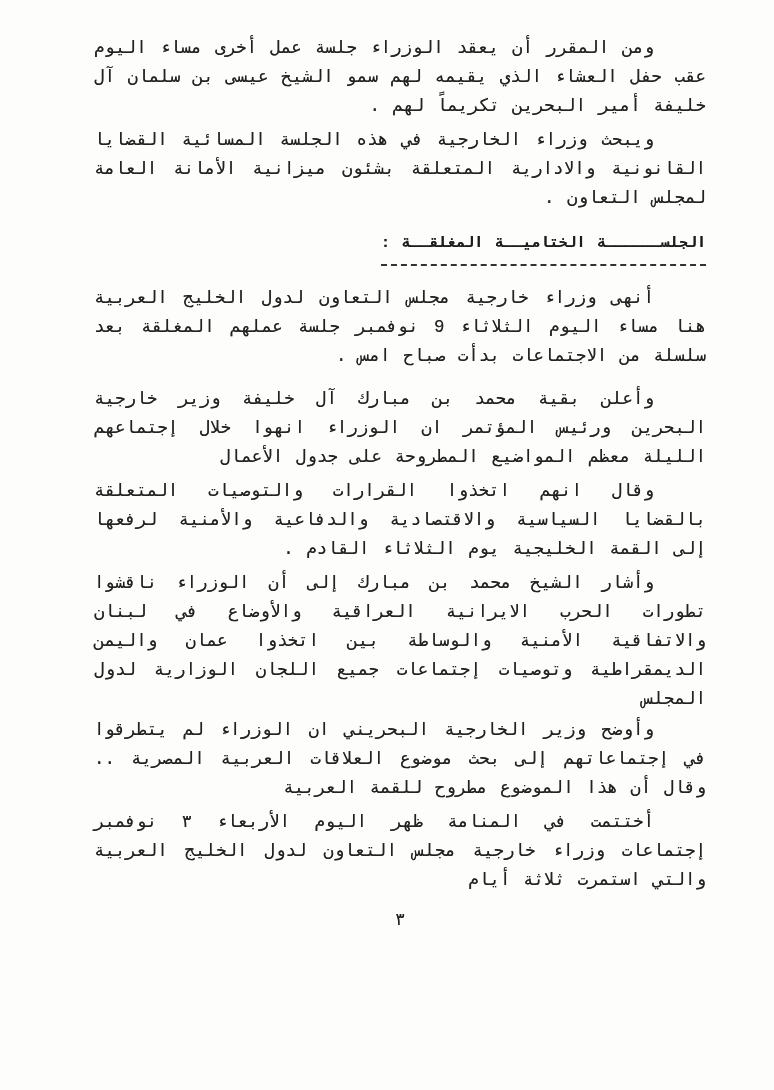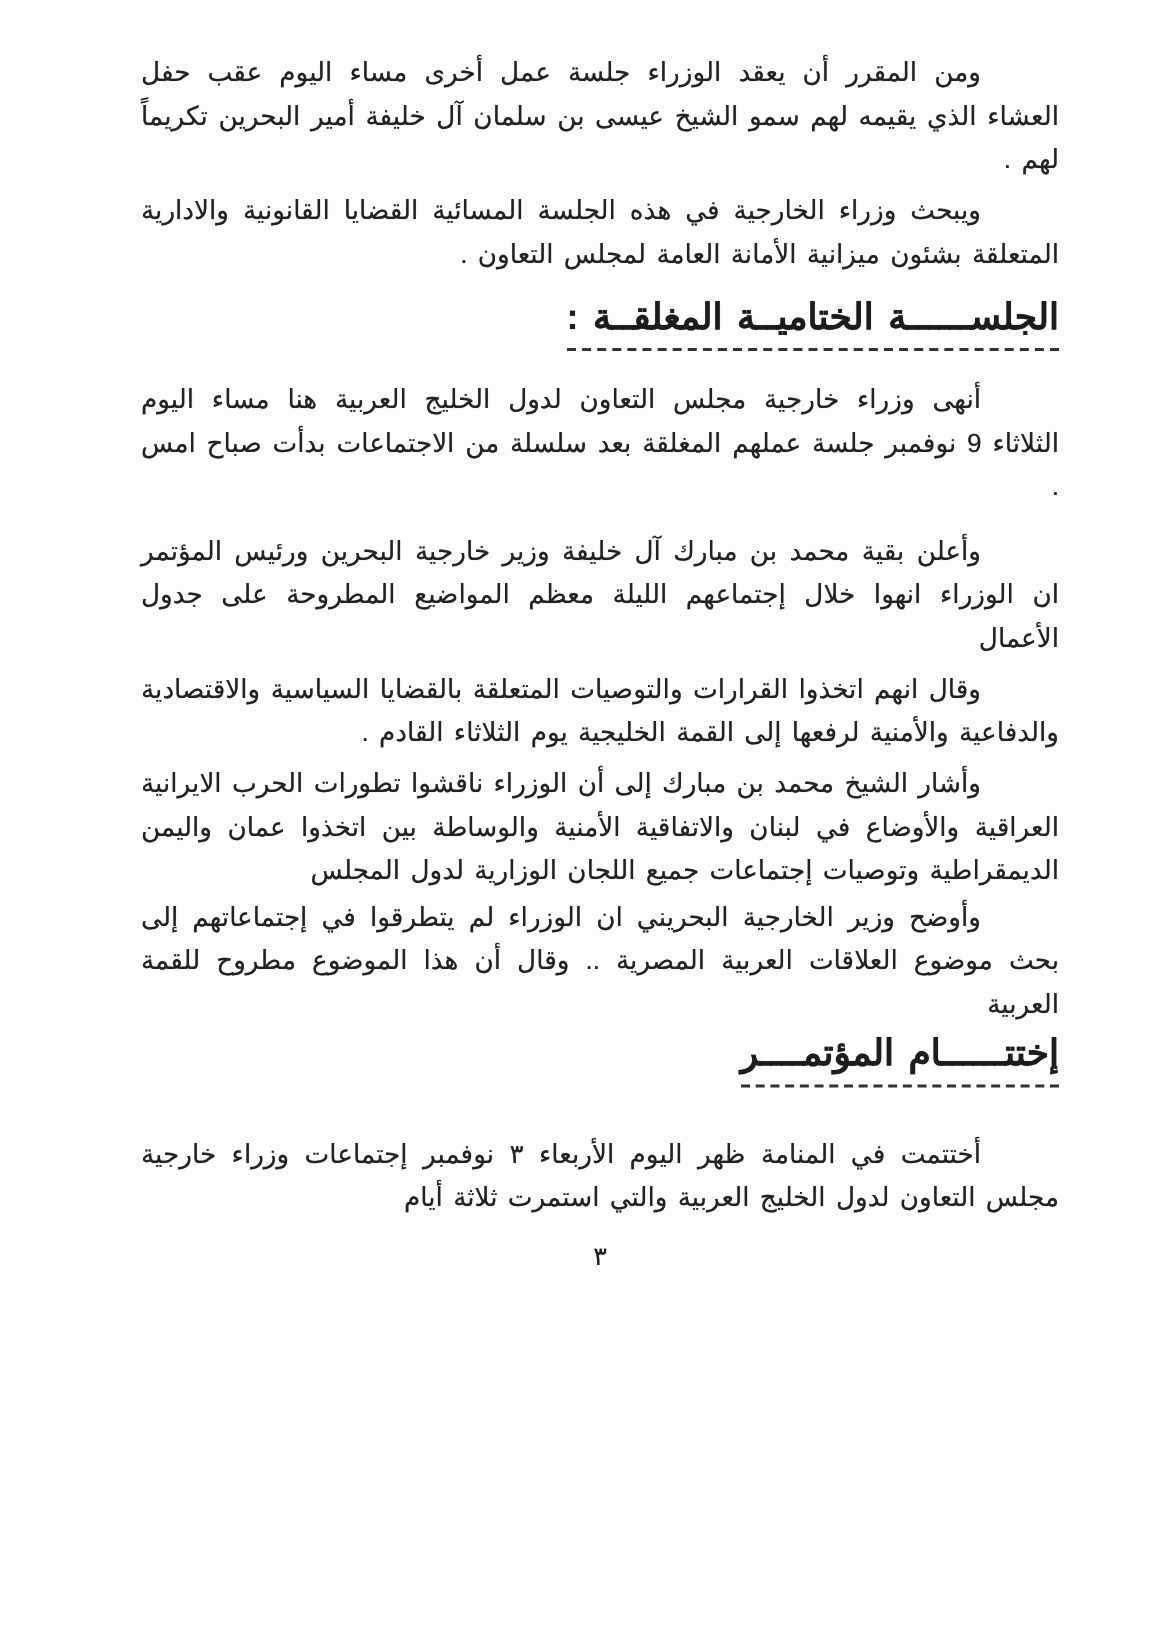--- a/index.html
+++ b/index.html
@@ -7,21 +7,21 @@
     padding: 0;
     background: #e8e8e8;
   }
   .page {
     position: relative;
     width: 774px;
     height: 1090px;
     margin: 0 auto;
     background: #fdfdfc;
     overflow: hidden;
-    font-family: Liberation Sans, sans-serif;
+    font-family: Liberation Mono, monospace;
     color: #222120;
   }
   .content {
     direction: rtl;
     padding: 34px 68px 0 94px;
   }
   .para {
     margin: 0 0 5px 0;
     font-size: 17.5px;
     line-height: 29px;
@@ -37,21 +37,21 @@
   .para.gap-after {
     margin-bottom: 14px;
   }
   .heading {
     margin: 6px 0 18px 0;
     text-indent: 0;
     text-align: right;
   }
   .heading .heading-text {
     display: inline-block;
-    font-size: 24px;
+    font-size: 15px;
     font-weight: bold;
     line-height: 26px;
     padding-bottom: 7px;
     border-bottom: 2px dashed #35332f;
     word-spacing: 3px;
     color: #1d1c1a;
     text-shadow: 0 0 0.5px rgba(20,20,20,0.6);
   }
   .heading.big-gap {
     margin: 4px 0 30px 0;
@@ -88,22 +88,19 @@
     <p class="para">وأعلن بقية محمد بن مبارك آل خليفة وزير خارجية البحرين ورئيس المؤتمر ان الوزراء انهوا خلال إجتماعهم الليلة معظم المواضيع المطروحة على جدول الأعمال</p>
 
     <p class="para">وقال انهم اتخذوا القرارات والتوصيات المتعلقة بالقضايا السياسية والاقتصادية والدفاعية والأمنية لرفعها إلى القمة الخليجية يوم الثلاثاء القادم .</p>
 
 
     <p class="para tight">وأشار الشيخ محمد بن مبارك إلى أن الوزراء ناقشوا تطورات الحرب الايرانية العراقية والأوضاع في لبنان والاتفاقية الأمنية والوساطة بين اتخذوا عمان واليمن الديمقراطية وتوصيات إجتماعات جميع اللجان الوزارية لدول المجلس</p>
 
 
     <p class="para">وأوضح وزير الخارجية البحريني ان الوزراء لم يتطرقوا في إجتماعاتهم إلى بحث موضوع العلاقات العربية المصرية .. وقال أن هذا الموضوع مطروح للقمة العربية</p>
 
-    <h2 class="heading big-gap">
-      <span class="heading-text">إختتــــــام المؤتمــــر</span>
-    </h2>
 
     <p class="para">أختتمت في المنامة ظهر اليوم الأربعاء ٣ نوفمبر إجتماعات وزراء خارجية مجلس التعاون لدول الخليج العربية والتي استمرت ثلاثة أيام</p>
 
     <div class="page-number">٣</div>
 
   </div>
 </div>
 
 </body></html>

